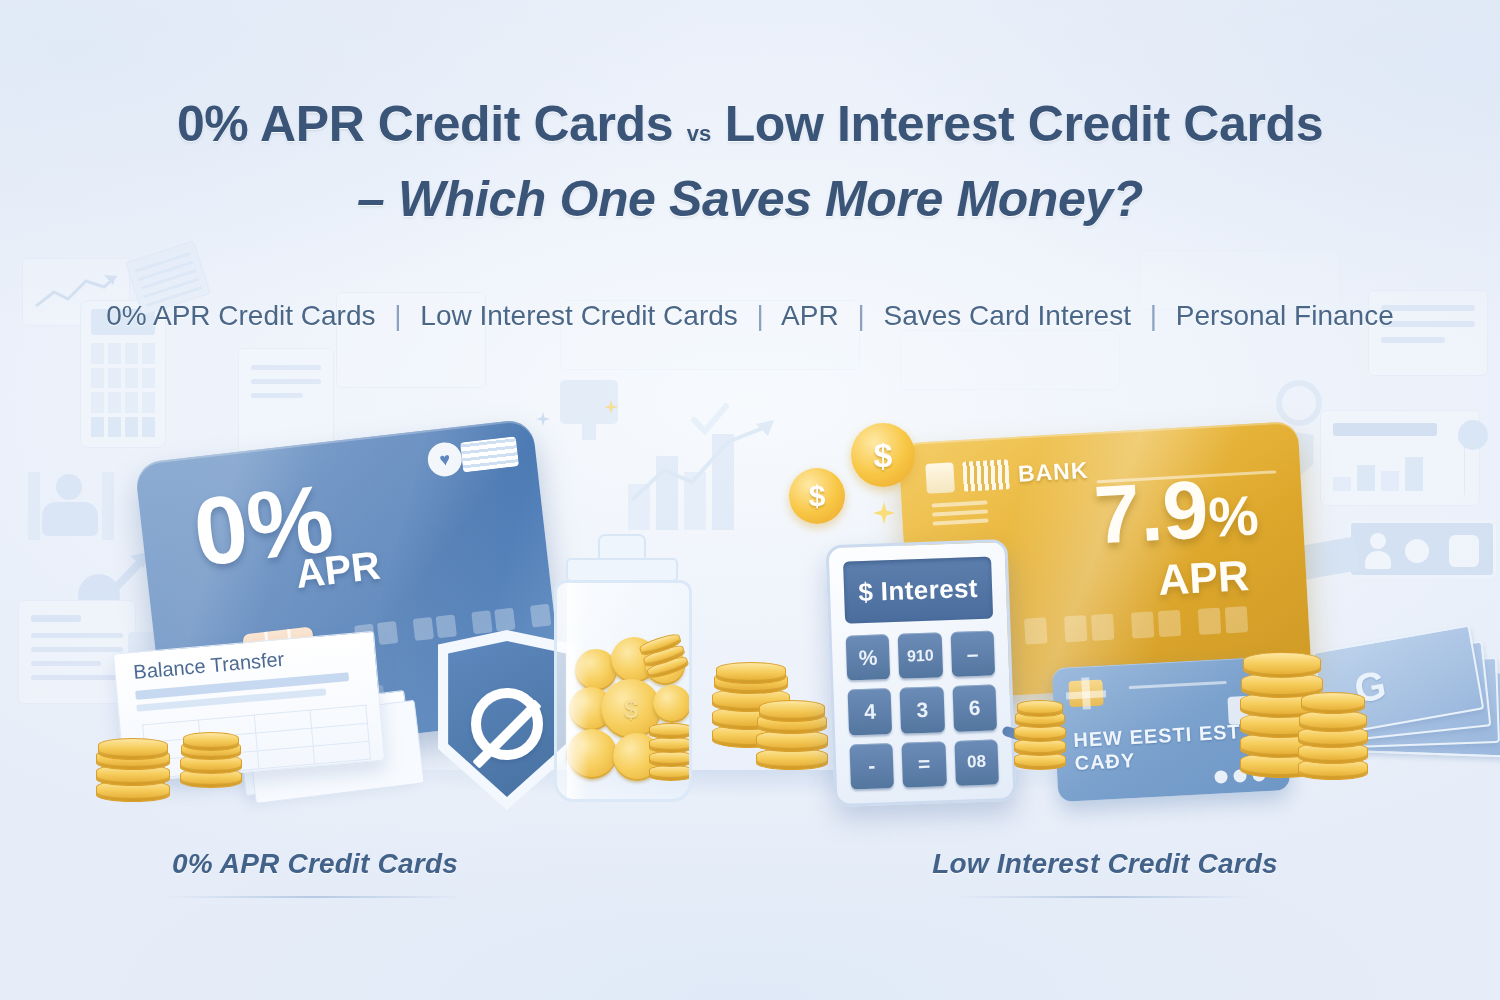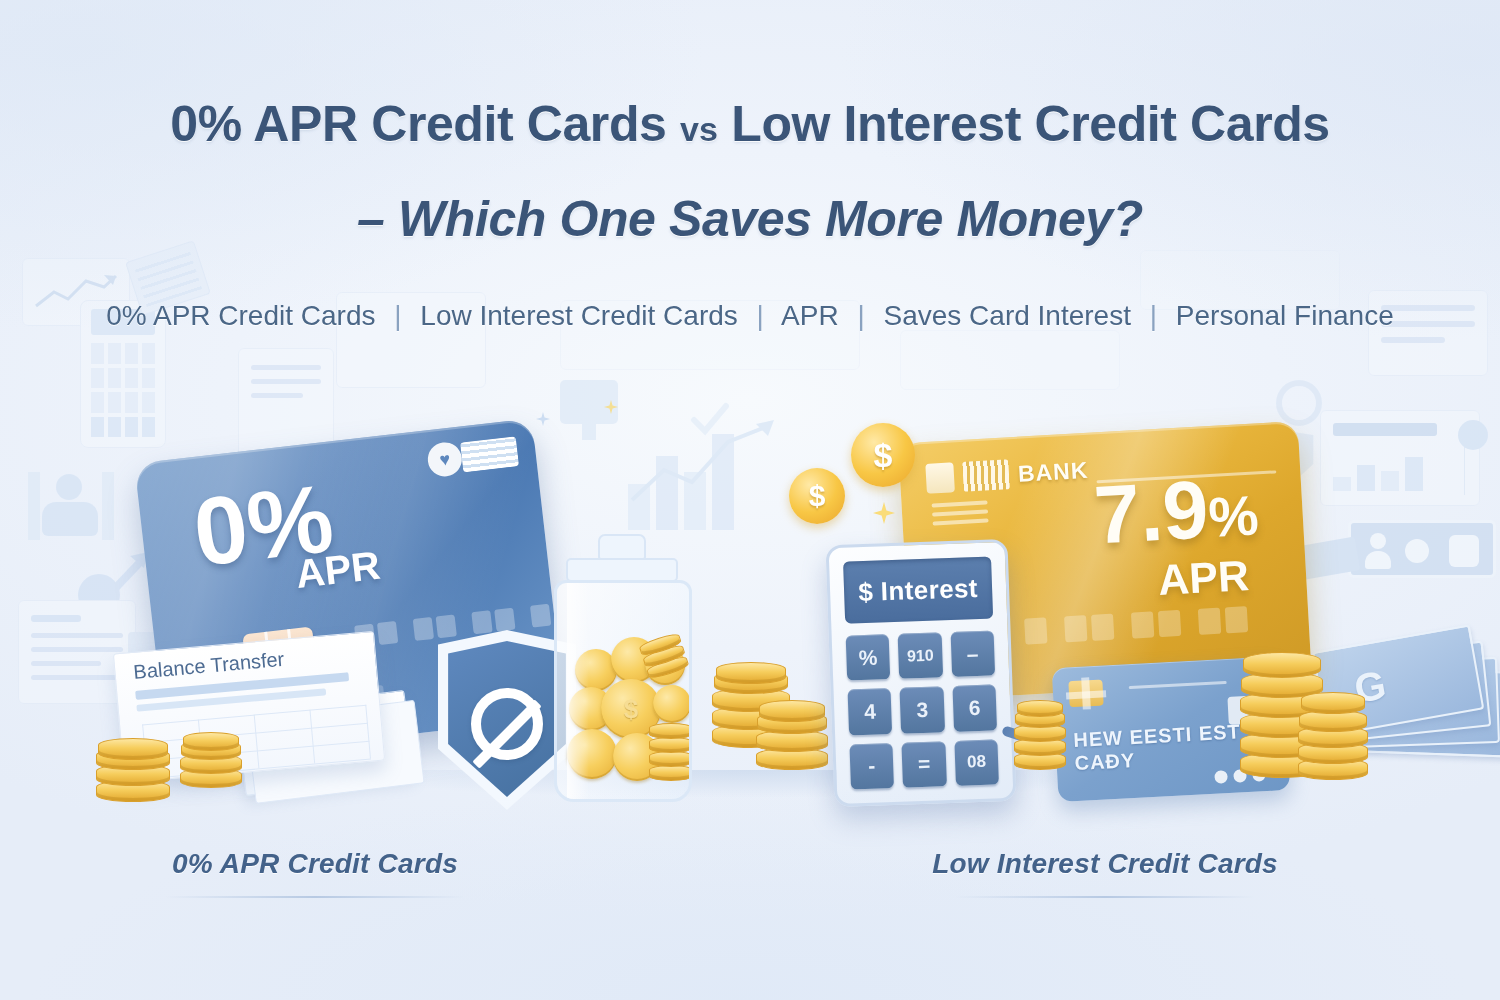--- a/index.html
+++ b/index.html
@@ -36,22 +36,22 @@
   }
   .title-line{
     color:#3b5578;
     font-family:"Liberation Sans", sans-serif;
     font-weight:700;
     letter-spacing:-.4px;
     text-shadow:0 1px 0 rgba(255,255,255,.85), 0 2px 3px rgba(120,140,175,.22);
     white-space:nowrap;
   }
   .title-line.l1{ font-size:50px; line-height:64px; }
-  .title-line.l2{ font-size:50px; line-height:66px; font-style:italic;margin-top:25px; }
-  .title-vs{ font-size:34px; font-weight:700; letter-spacing:0; }
+  .title-line.l2{ font-size:50px; line-height:66px; font-style:italic; }
+  .title-vs{ font-size:22px; font-weight:700; letter-spacing:0; }
   
   .tags{
     position:absolute; left:0; right:0; top:300px; text-align:center;
     font-size:28px; color:#4b6787; white-space:nowrap;
     text-shadow:0 1px 0 rgba(255,255,255,.8);
   }
   .tags .sep{ color:#8aa2c0; padding:0 11px; }
   
   .foot{
     position:absolute; top:848px; width:380px; text-align:center;

